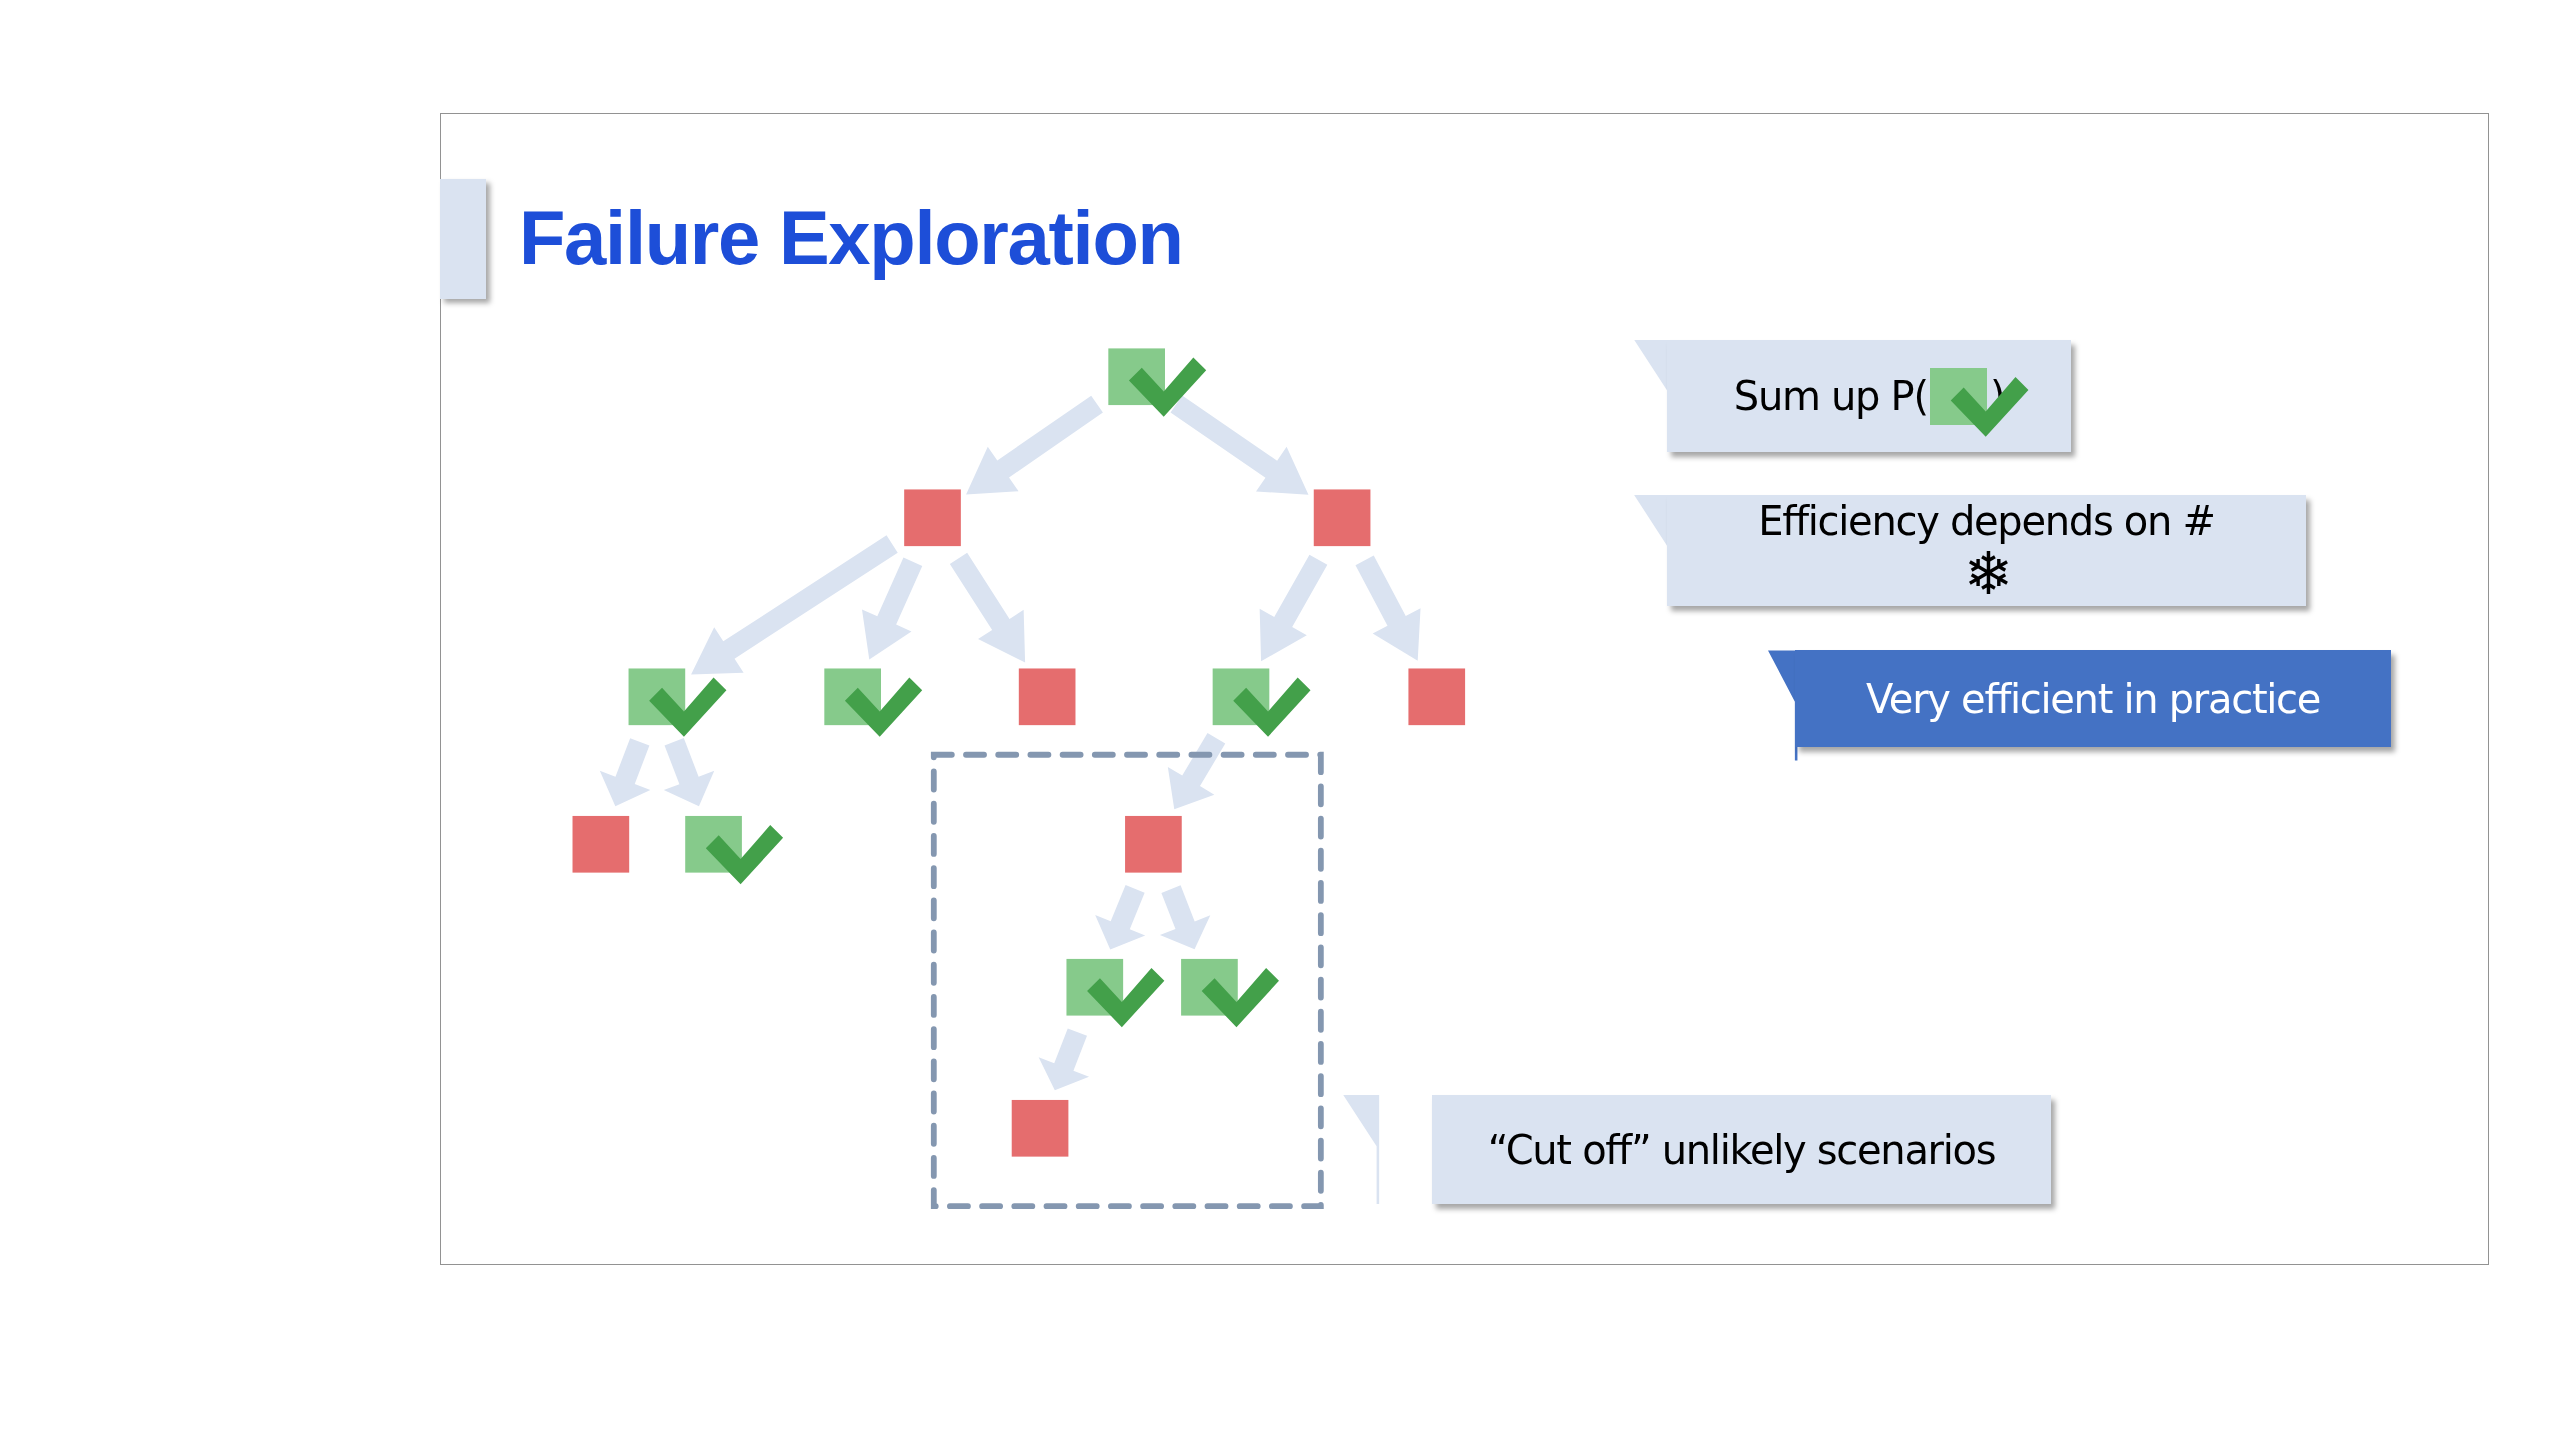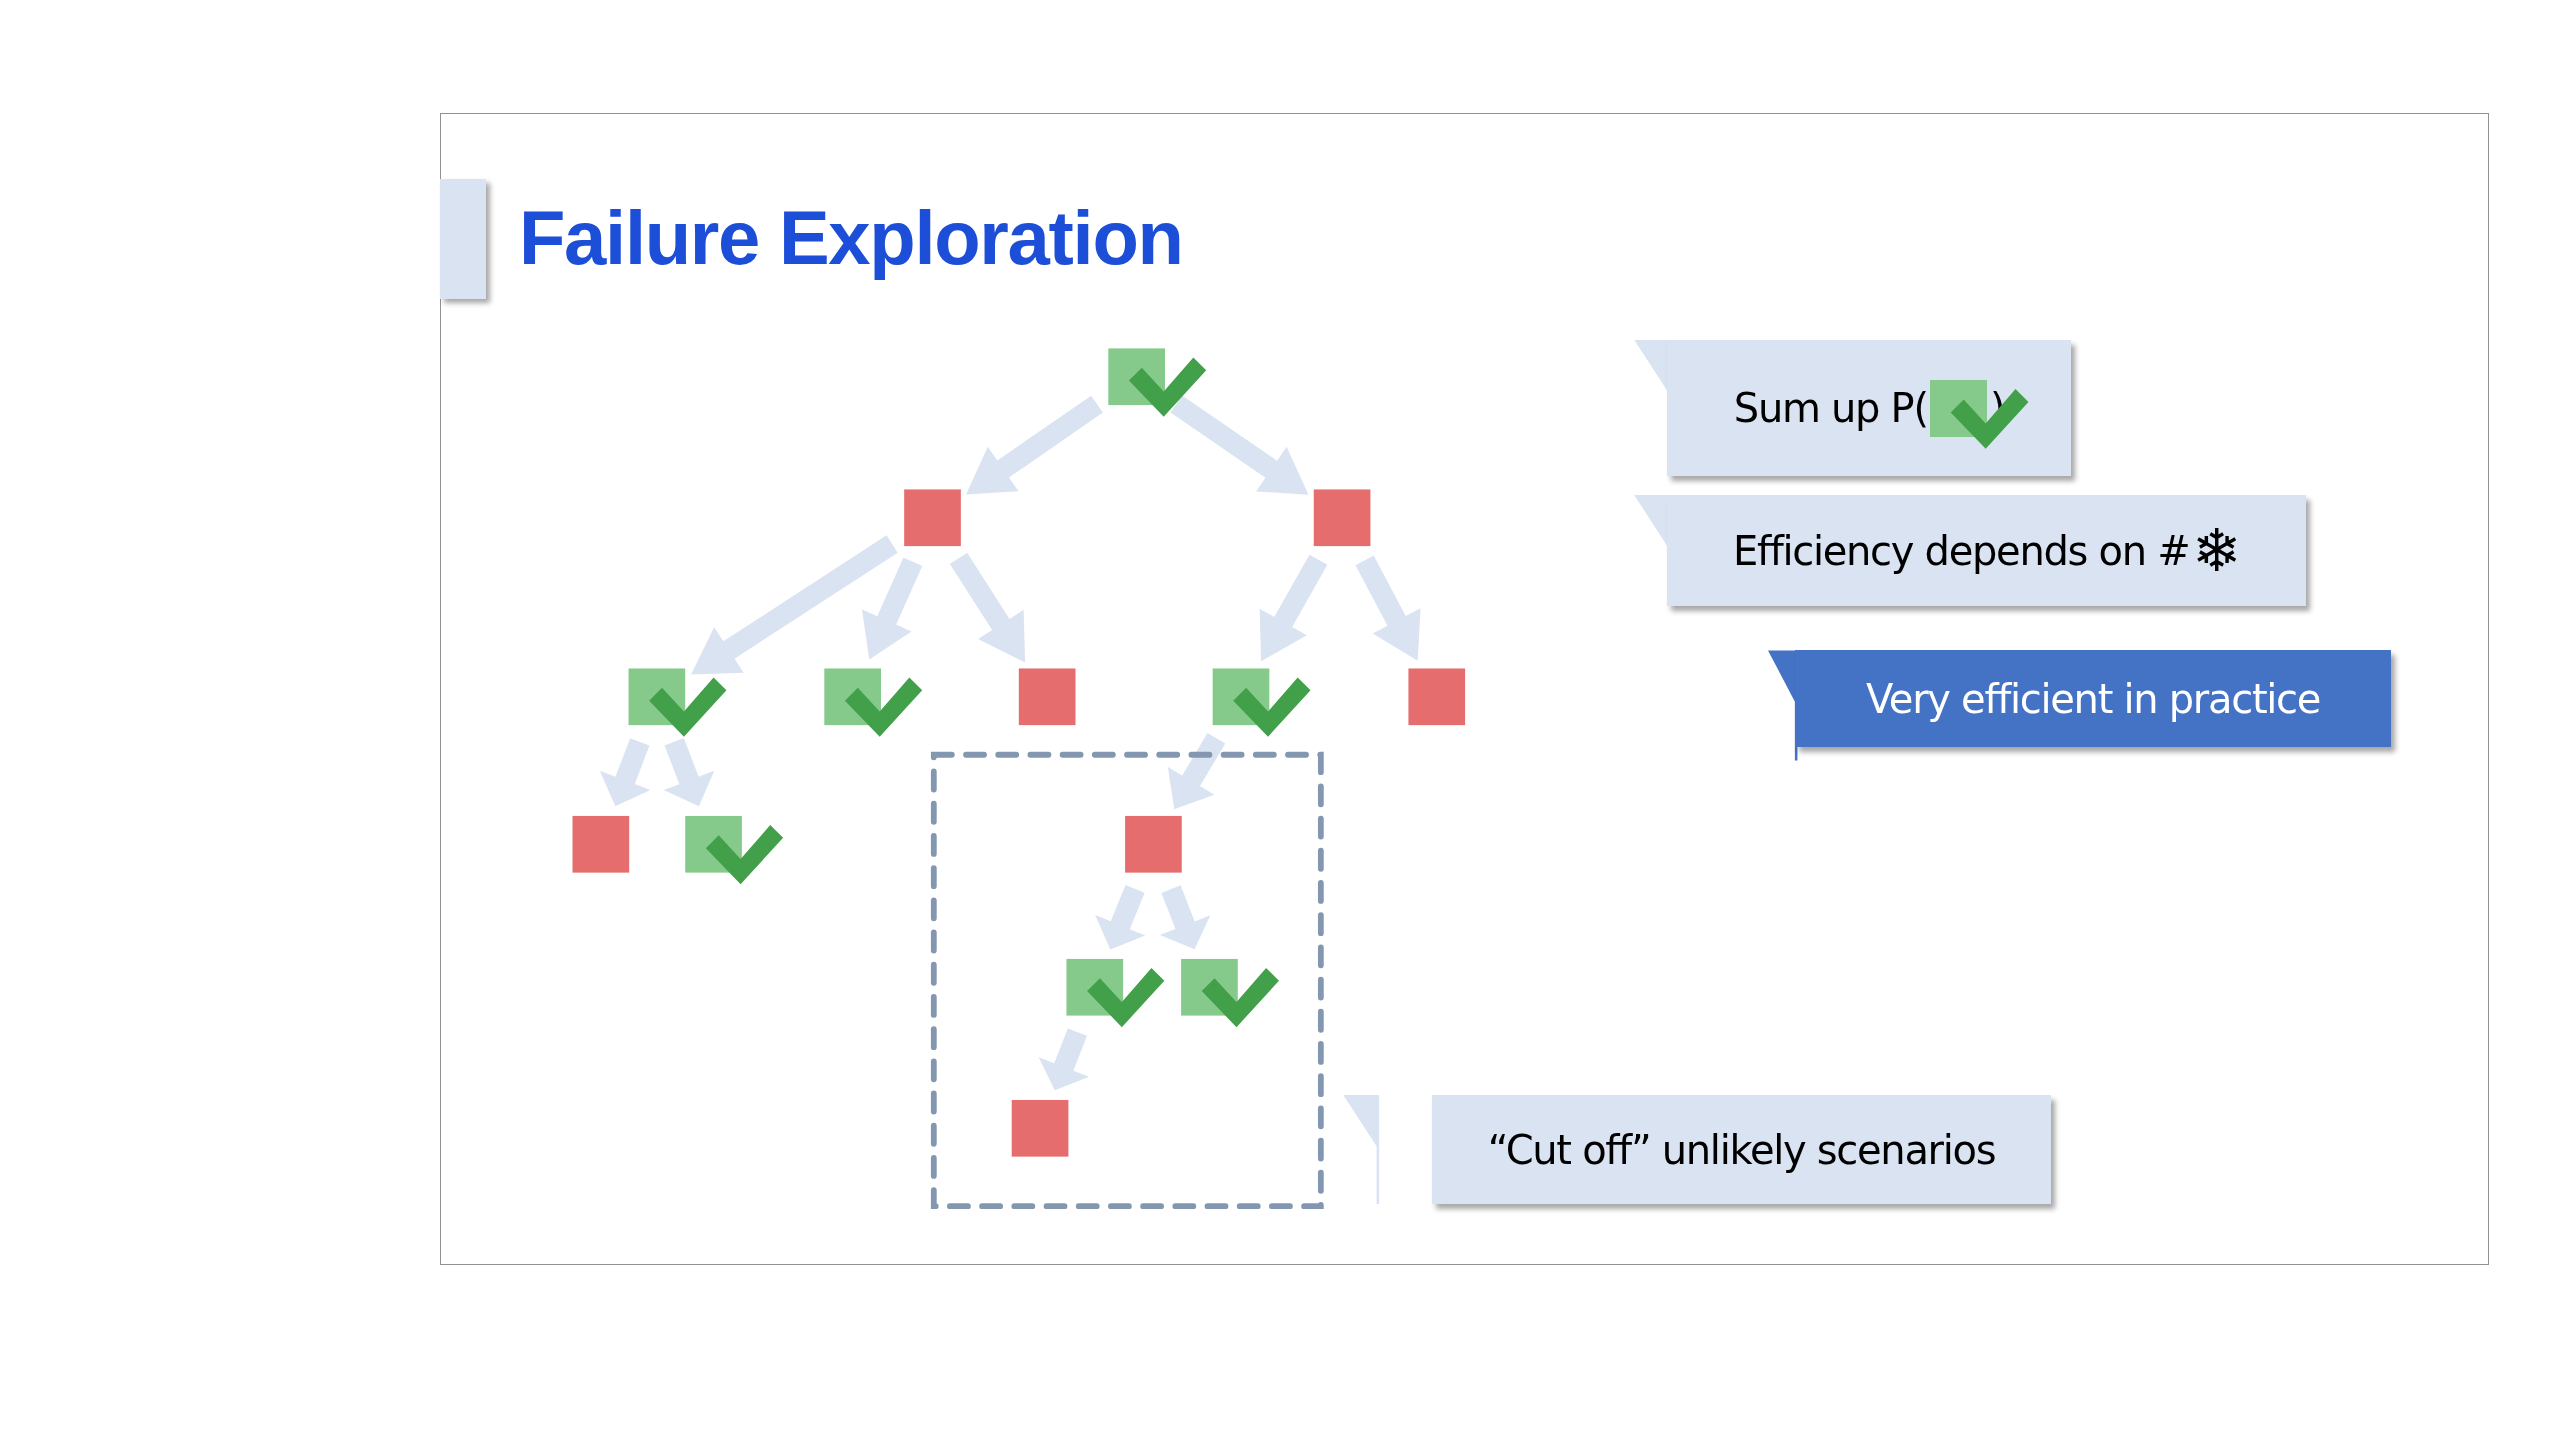--- a/index.html
+++ b/index.html
@@ -97,36 +97,36 @@
     </g>
     <g>
       <rect x="1571" y="1708" width="88" height="88" fill="#e56d6e"></rect>
     </g>
   </svg>
 
 <div class="callout light">
   <svg class="tab" style="left:1634px;top:340px;" width="39" height="109" viewBox="0 0 60 170">
     <polygon points="0,0 56,0 56,170 52,170 52,80" fill="#dae3f1"></polygon>
   </svg>
-  <div class="body" style="left:1667px;top:340px;width:404px;height:136px;">
+  <div class="body" style="left:1667px;top:340px;width:404px;height:112px;">
     <span>Sum up P(</span>
     <span class="inline-node">
       <svg width="57" height="57" viewBox="0 0 88 88">
           <polygon points="32,50 52,30 86,67 132,14 152,34 86,106" fill="#43a04a"></polygon>
         </svg>
     </span>
     <span>)</span>
   </div>
 </div>
 
 <div class="callout light">
   <svg class="tab" style="left:1634px;top:495px;" width="39" height="111" viewBox="0 0 60 172">
     <polygon points="0,0 56,0 56,172 52,172 52,80" fill="#dae3f1"></polygon>
   </svg>
-  <div class="body" style="left:1667px;top:495px;width:639px;height:111px;">
+  <div class="body" style="left:1667px;top:495px;width:639px;height:111px;flex-direction:column;">
     <span>Efficiency depends on #</span>
     <span class="snow">❄</span>
   </div>
 </div>
 
 <div class="callout blue">
   <svg class="tab" style="left:1768px;top:650px;" width="32" height="111" viewBox="0 0 50 172">
     <polygon points="0,0 46,0 46,172 42,172 42,80" fill="#4472c4"></polygon>
   </svg>
   <div class="body" style="left:1795px;top:650px;width:596px;height:97px;">

